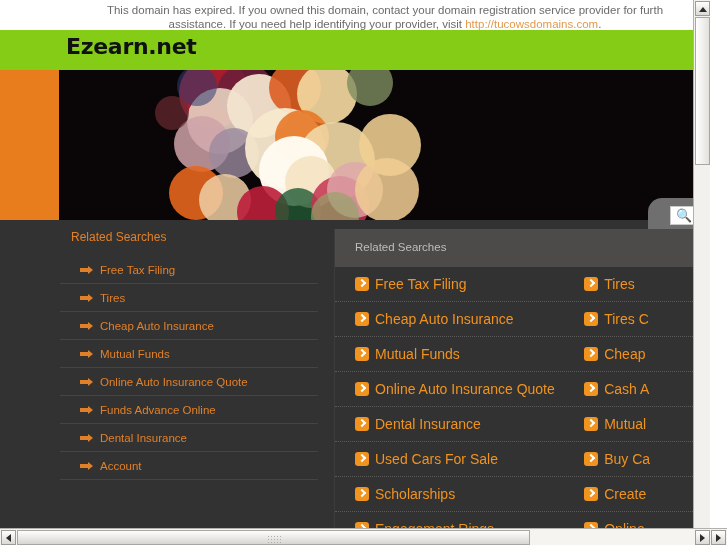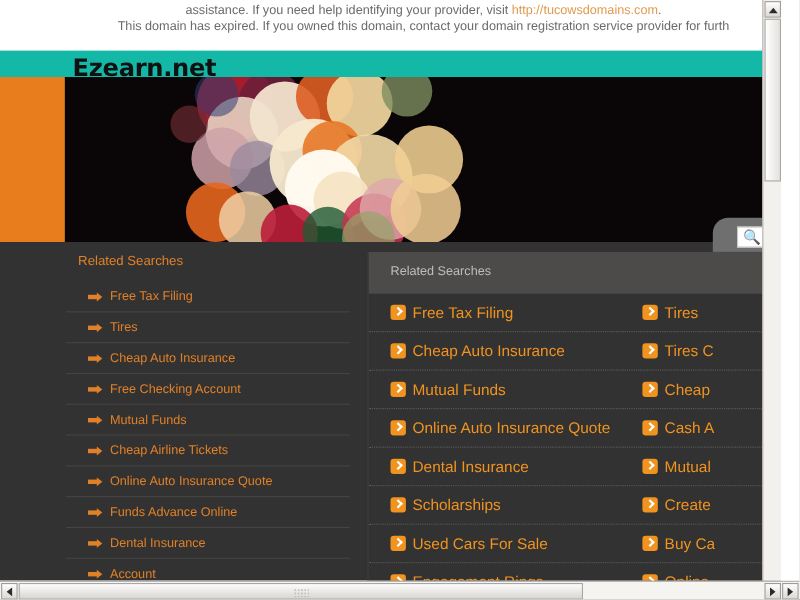--- a/index.html
+++ b/index.html
@@ -48,22 +48,21 @@
     color: #e09a4e;
     text-decoration: none;
   }
 
   
   .title-bar {
     position: absolute;
     left: 0; top: 30px;
     width: 710px;
     height: 40px;
-    background: #14b8a6;
-    margin-top: 16px;
+    background: #84cc16;
   }
   .title-bar .domain-title {
     position: absolute;
     left: 66px; top: 4px;
     font-size: 22px;
     font-weight: bold;
     color: #111111;
     letter-spacing: -0.3px;
     font-family: "DejaVu Sans", sans-serif;
   }
@@ -361,22 +360,22 @@
   }
 </style>
 </head>
 <body>
 
 <div id="root">
 
   <div id="viewport">
 
     <div class="banner">
+      <span class="line">This domain has expired. If you owned this domain, contact your domain registration service provider for furth</span>
       <span class="line"><span>assistance. If you need help identifying your provider, visit </span><a href="#">http://tucowsdomains.com</a><span>.</span></span>
-      <span class="line">This domain has expired. If you owned this domain, contact your domain registration service provider for furth</span>
     </div>
 
     <div class="title-bar">
       <div class="domain-title">Ezearn.net</div>
     </div>
 
     <div class="page-body">
 
       <div class="orange-band"></div>
 
@@ -423,29 +422,21 @@
         <div class="sb-item">
           <span class="sb-arrow"></span>
           <span>Tires</span>
         </div>
         <div class="sb-item">
           <span class="sb-arrow"></span>
           <span>Cheap Auto Insurance</span>
         </div>
         <div class="sb-item">
           <span class="sb-arrow"></span>
-          <span>Free Checking Account</span>
-        </div>
-        <div class="sb-item">
-          <span class="sb-arrow"></span>
           <span>Mutual Funds</span>
-        </div>
-        <div class="sb-item">
-          <span class="sb-arrow"></span>
-          <span>Cheap Airline Tickets</span>
         </div>
         <div class="sb-item">
           <span class="sb-arrow"></span>
           <span>Online Auto Insurance Quote</span>
         </div>
         <div class="sb-item">
           <span class="sb-arrow"></span>
           <span>Funds Advance Online</span>
         </div>
         <div class="sb-item">
@@ -515,36 +506,36 @@
             </div>
             <div class="rs-cell col-b">
               <span class="rs-chev"></span>
               <span>Mutual</span>
             </div>
           </div>
 
           <div class="rs-row">
             <div class="rs-cell col-a">
               <span class="rs-chev"></span>
+              <span>Used Cars For Sale</span>
+            </div>
+            <div class="rs-cell col-b">
+              <span class="rs-chev"></span>
+              <span>Buy Ca</span>
+            </div>
+          </div>
+
+          <div class="rs-row">
+            <div class="rs-cell col-a">
+              <span class="rs-chev"></span>
               <span>Scholarships</span>
             </div>
             <div class="rs-cell col-b">
               <span class="rs-chev"></span>
               <span>Create</span>
-            </div>
-          </div>
-
-          <div class="rs-row">
-            <div class="rs-cell col-a">
-              <span class="rs-chev"></span>
-              <span>Used Cars For Sale</span>
-            </div>
-            <div class="rs-cell col-b">
-              <span class="rs-chev"></span>
-              <span>Buy Ca</span>
             </div>
           </div>
 
           <div class="rs-row">
             <div class="rs-cell col-a">
               <span class="rs-chev"></span>
               <span>Engagement Rings</span>
             </div>
             <div class="rs-cell col-b">
               <span class="rs-chev"></span>

